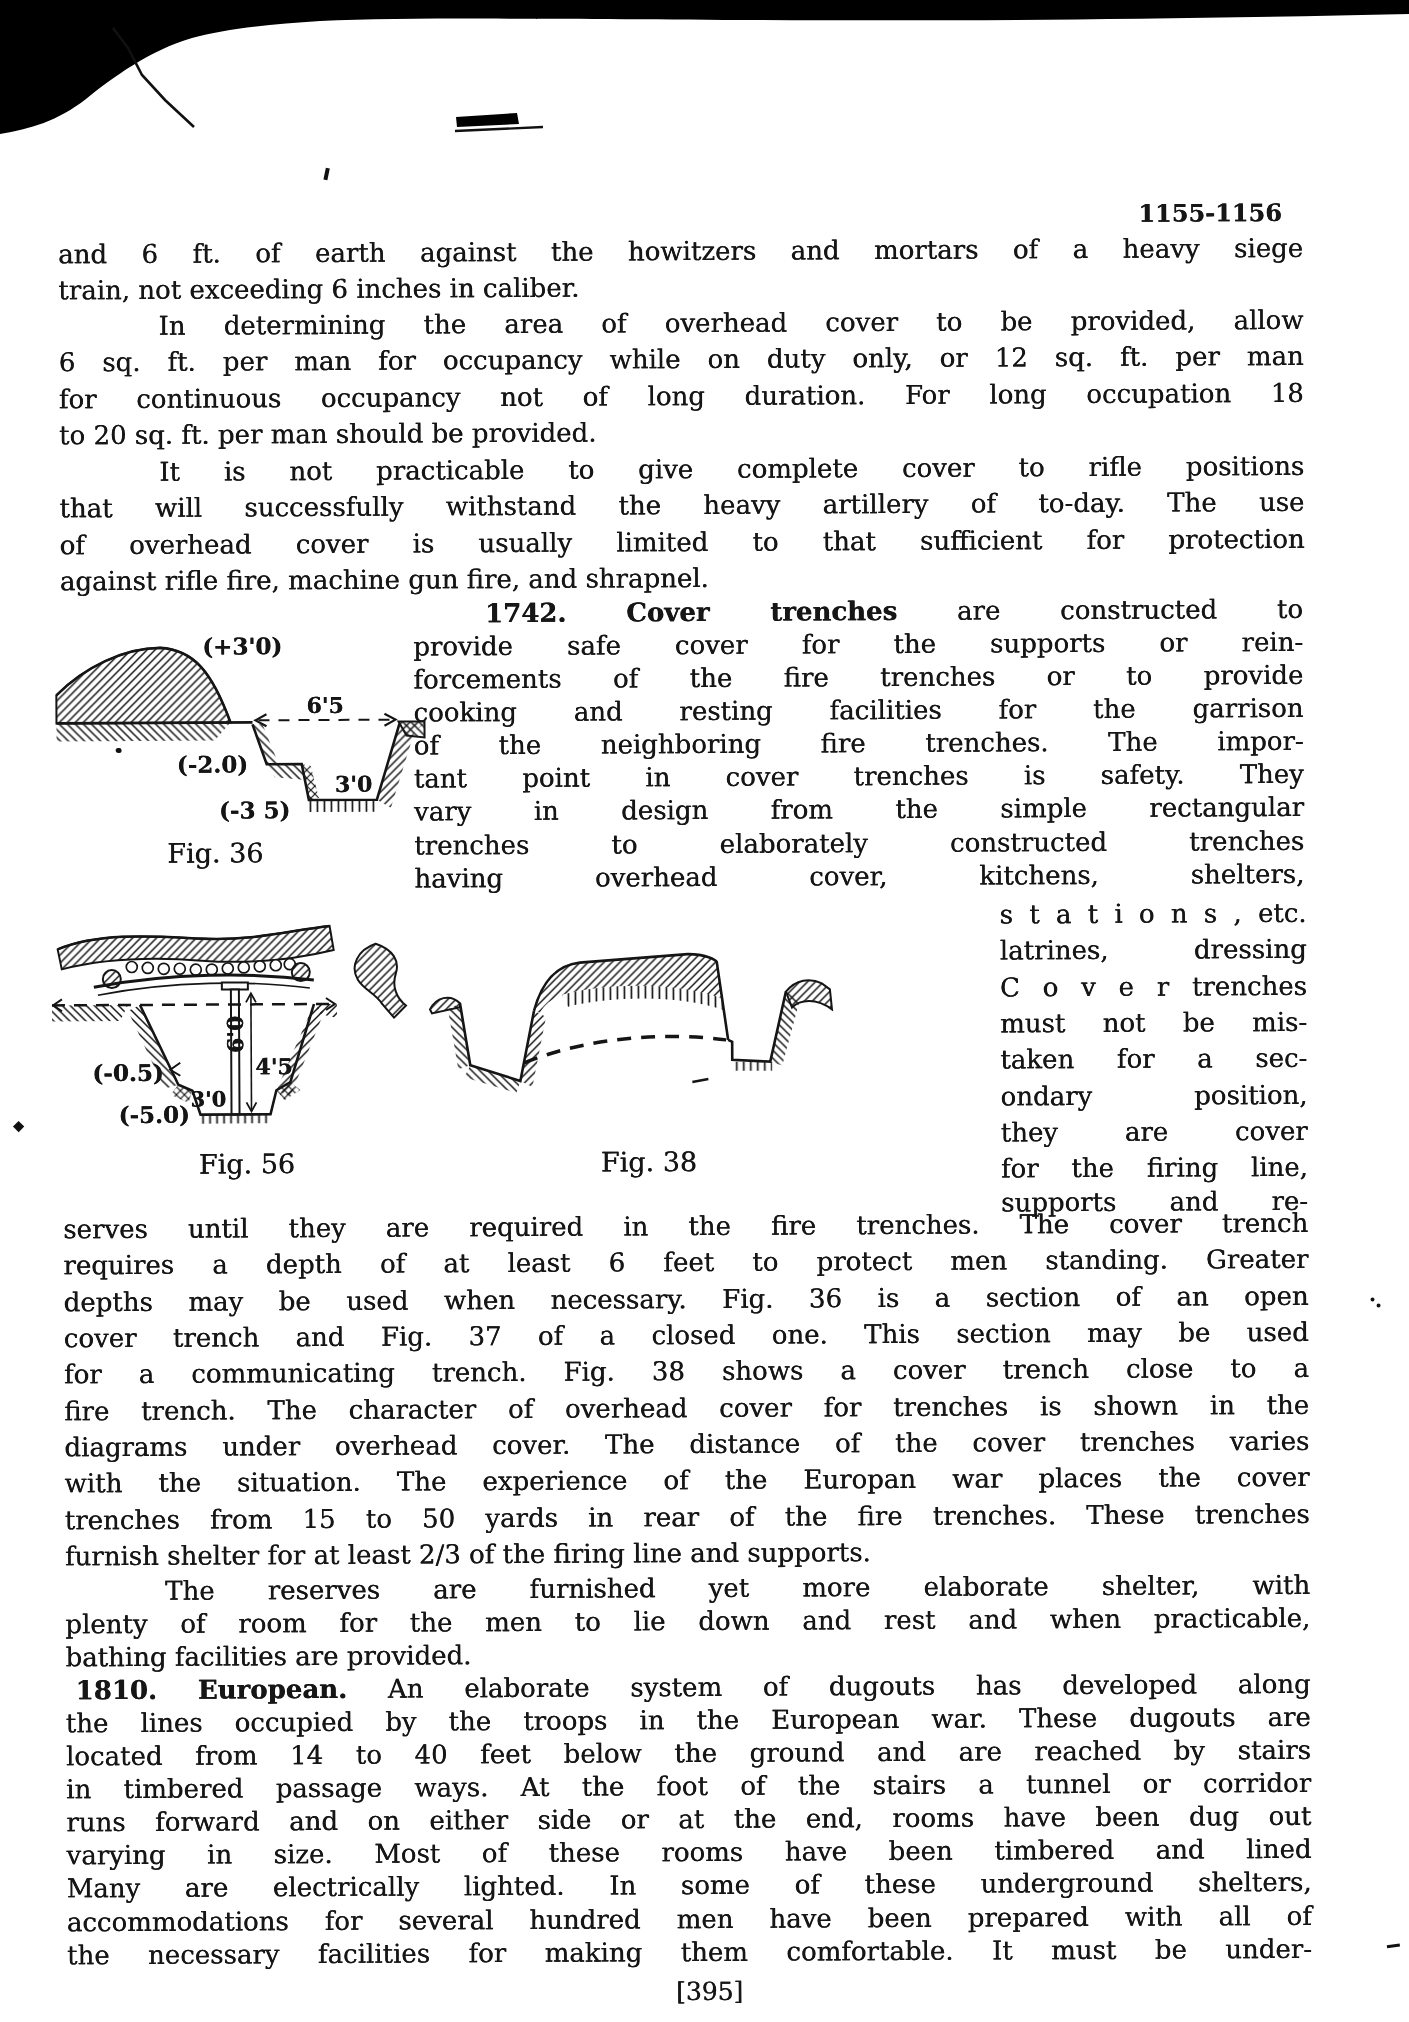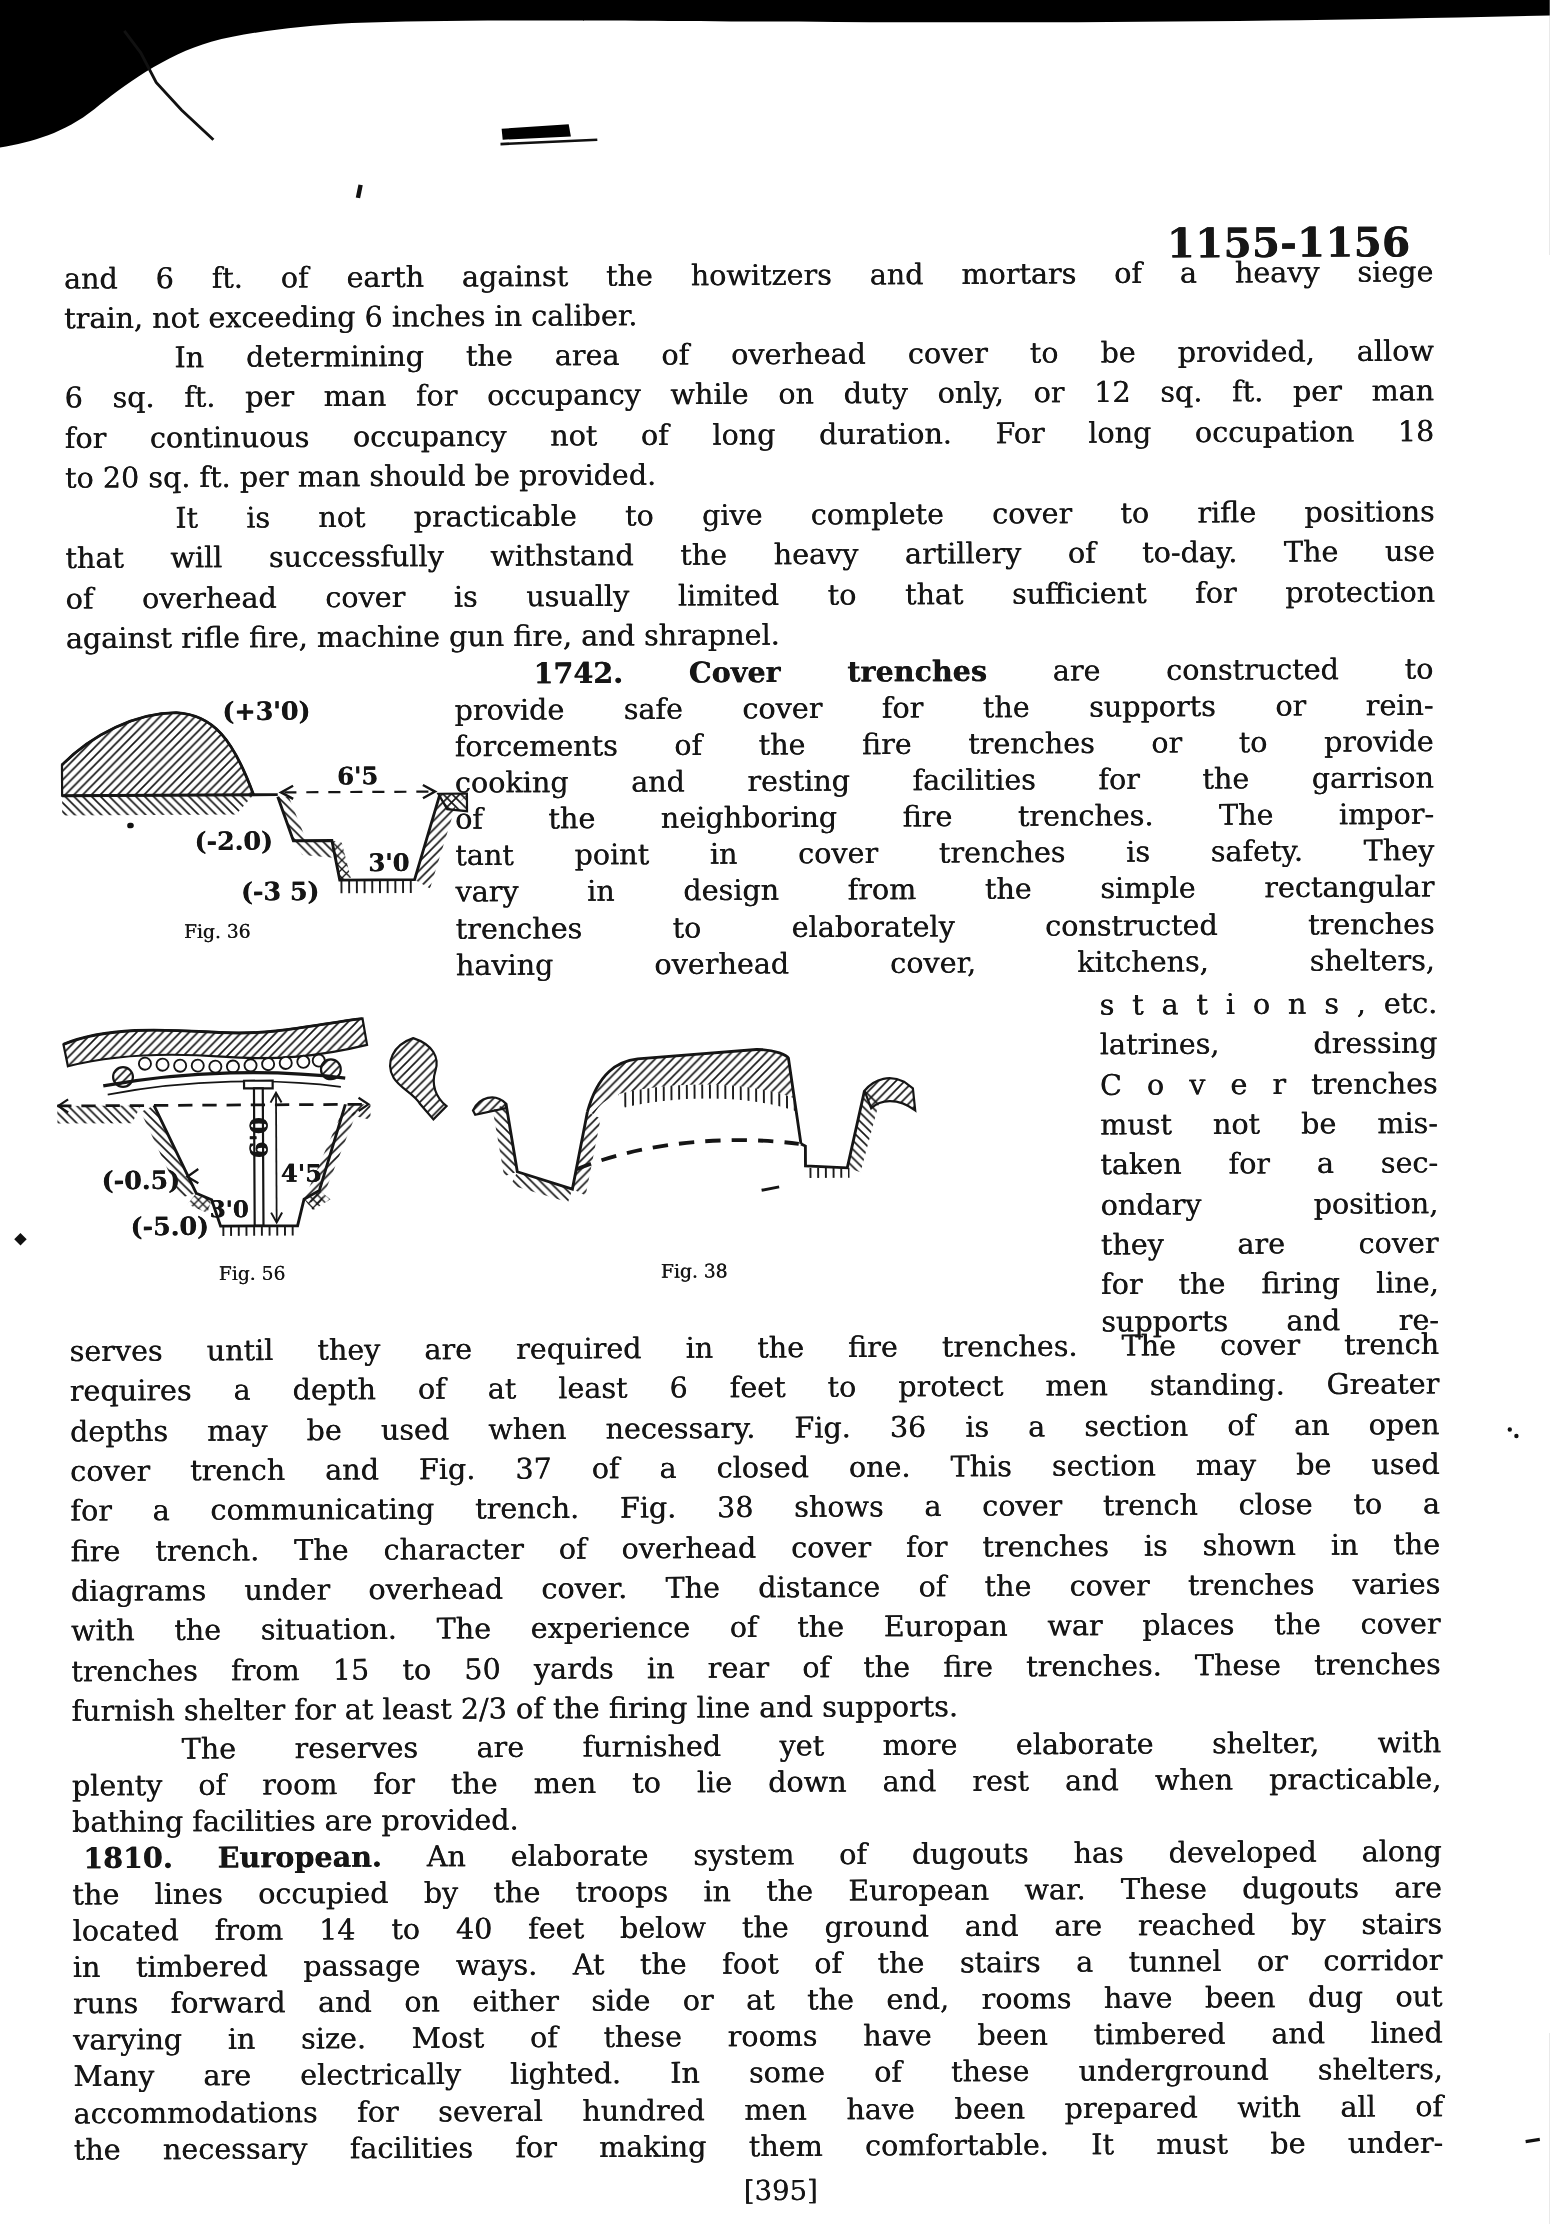--- a/index.html
+++ b/index.html
@@ -8,22 +8,22 @@
     font-family:"DejaVu Serif","Liberation Serif",serif;color:#161616;
     overflow:hidden;text-shadow:0.35px 0 0 currentColor;
   }
   .content{position:absolute;left:0;top:0;width:1409px;height:2022px;transform:rotate(-0.3deg);transform-origin:50% 50%;}
   .txt{position:absolute;font-size:26px;}
   .tline{height:36.33px;line-height:30px;text-align:justify;text-align-last:justify;}
   .lh33 .tline{height:33.1px;}
   .tline.last{text-align-last:left;}
   .line-abs{position:absolute;font-size:26px;line-height:30px;text-align:justify;text-align-last:justify;}
   .bold{font-weight:bold;}
-  .header-num{position:absolute;font-size:37px;font-weight:bold;}
-  .figcap{position:absolute;font-size:17px;}
+  .header-num{position:absolute;font-size:24px;font-weight:bold;}
+  .figcap{position:absolute;font-size:27px;}
   .footer-num{position:absolute;left:0;top:1977px;width:1409px;text-align:center;font-size:25px;}
   svg text{font-family:"DejaVu Serif","Liberation Serif",serif;font-weight:bold;fill:#151515;}
   .mark{position:absolute;background:#111;}
 </style>
 </head>
 <body>
 
 <div class="page">
 
   <svg width="0" height="0" style="position:absolute">

